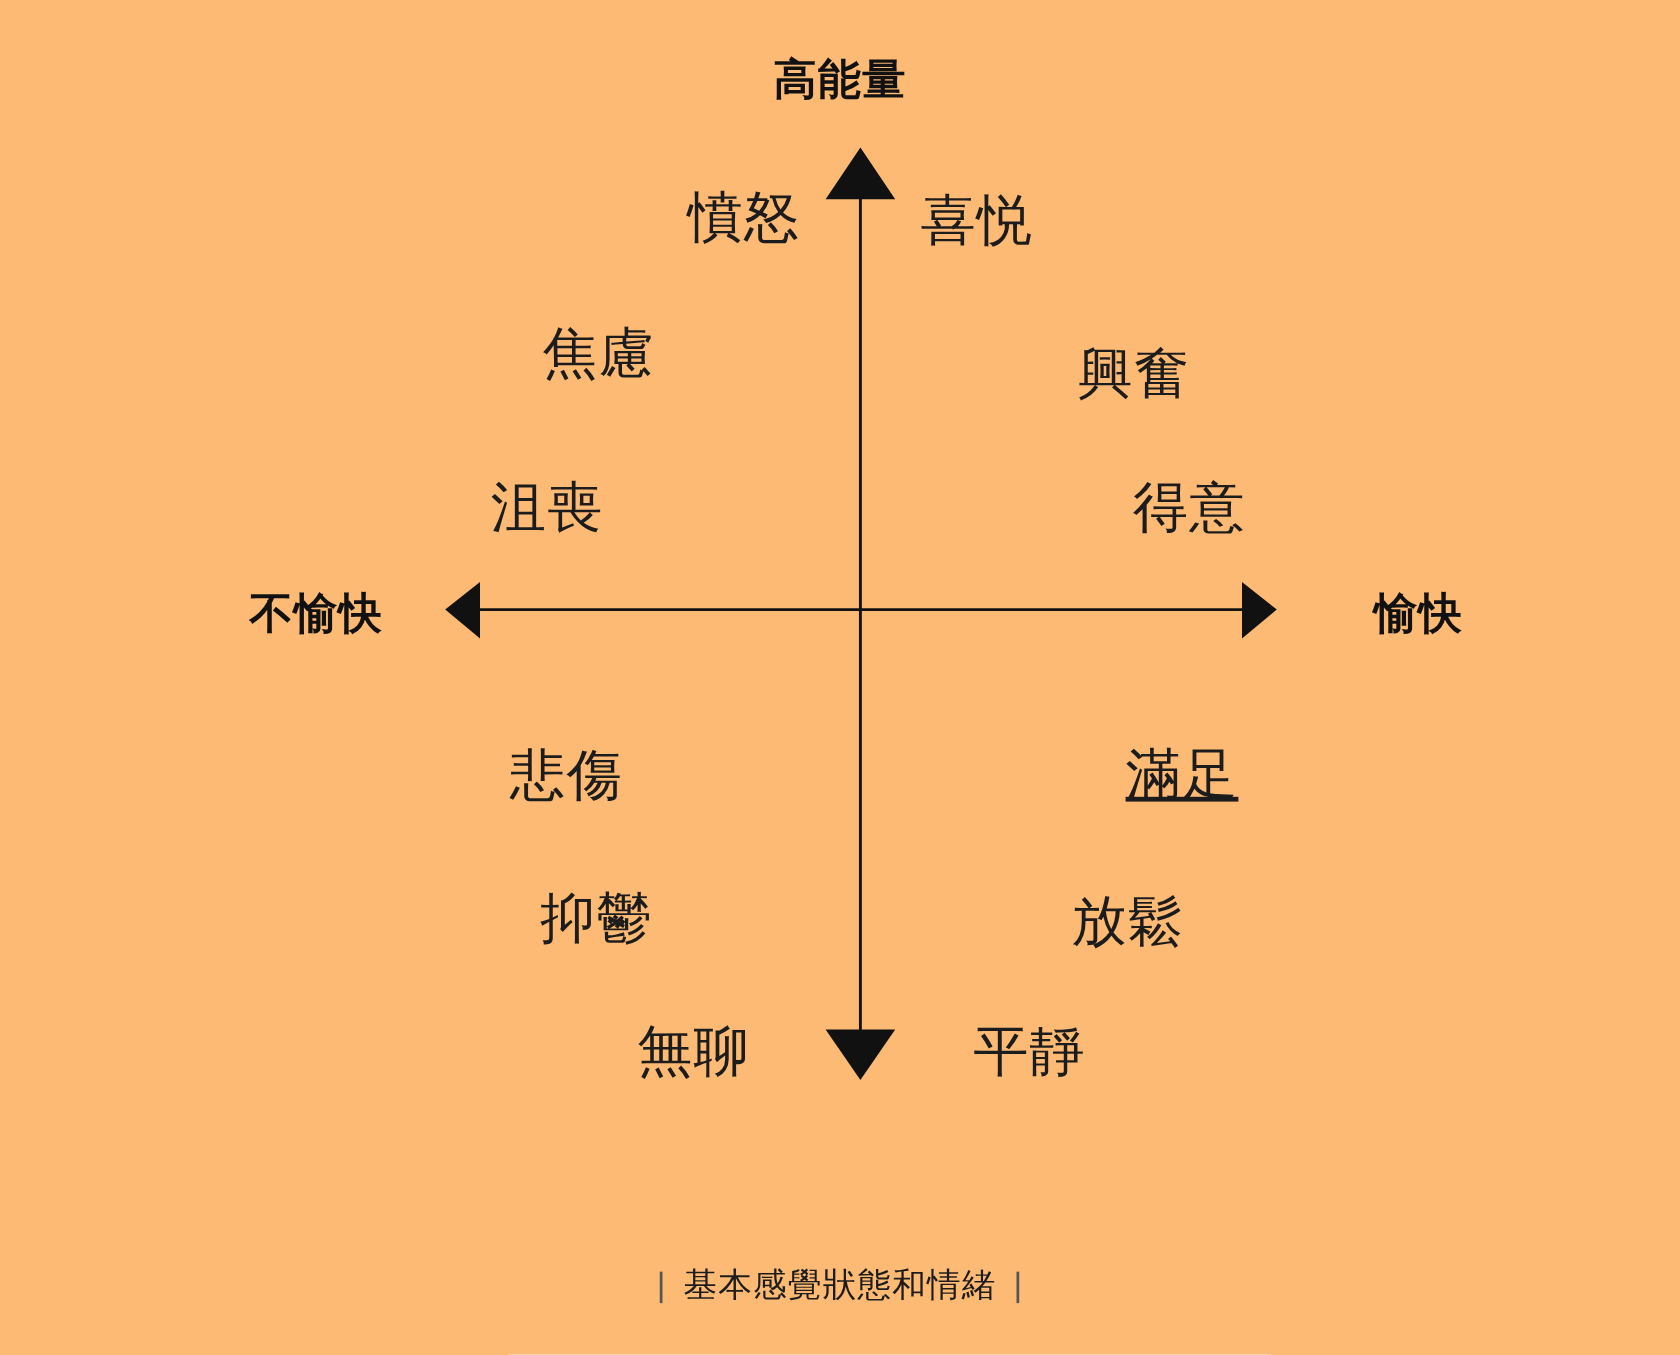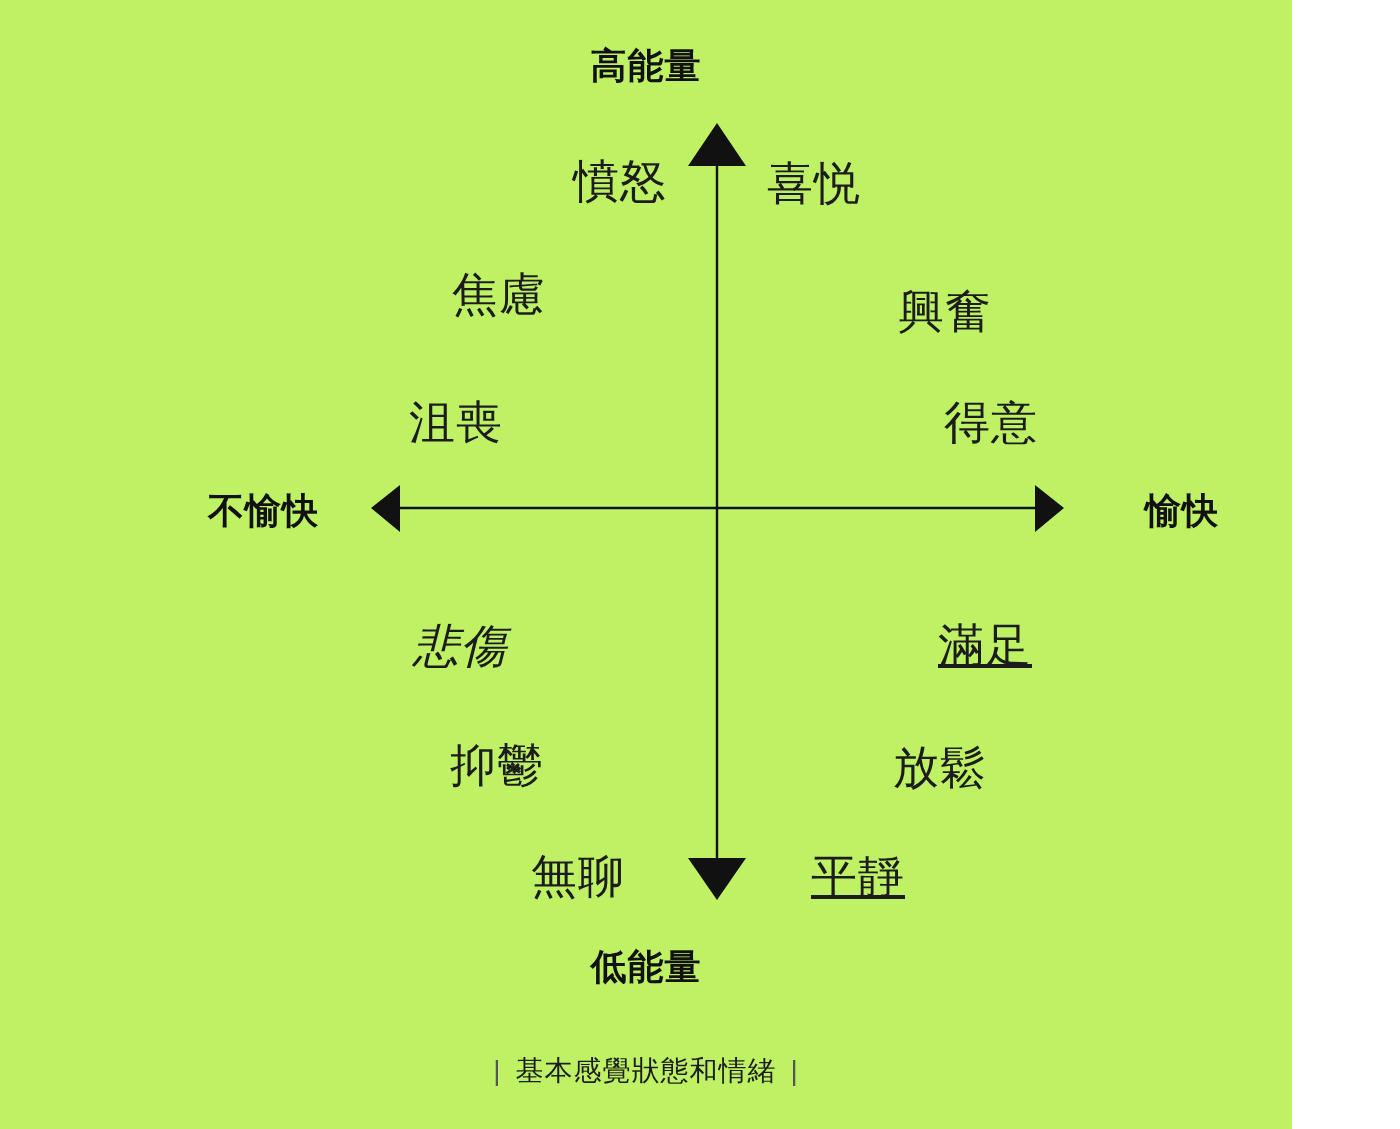--- a/index.html
+++ b/index.html
@@ -9,23 +9,23 @@
     background: #ffffff;
   }
   body {
     font-family: "Liberation Sans", "DejaVu Sans", sans-serif;
     color: #1a1a1a;
     -webkit-font-smoothing: antialiased;
   }
 
   #canvas {
     position: relative;
-    width: 1292px;
+    width: 1400px;
     height: 1129px;
-    background: #bef264;
+    background: #fdba74;
     overflow: hidden;
   }
 
   
   .axis-svg {
     position: absolute;
     left: 0;
     top: 0;
     width: 1400px;
     height: 1129px;
@@ -107,38 +107,37 @@
 
     <line x1="394" y1="508" x2="1042" y2="508" stroke="#111111" stroke-width="2.4"></line>
 
     <polygon points="371,508 400,485 400,532" fill="#111111"></polygon>
 
     <polygon points="1064,508 1035,485 1035,532" fill="#111111"></polygon>
   </svg>
 
   <div class="pole-label pole-top">高能量</div>
 
-  <div class="pole-label pole-bottom">低能量</div>
 
   <div class="pole-label pole-left">不愉快</div>
 
   <div class="pole-label pole-right">愉快</div>
 
   <div id="terms-layer">
       <div class="term" style="left: 620px; top: 182px;">憤怒</div>
       <div class="term" style="left: 814px; top: 184px;">喜悦</div>
       <div class="term" style="left: 499px; top: 295px;">焦慮</div>
       <div class="term" style="left: 945px; top: 295px; margin-top: 17px;">興奮</div>
       <div class="term" style="left: 456px; top: 423px;">沮喪</div>
       <div class="term" style="left: 991px; top: 423px;">得意</div>
-      <div class="term" style="left: 460px; top: 647px; font-style: italic;">悲傷</div>
+      <div class="term" style="left: 472px; top: 647px;">悲傷</div>
       <div class="term" style="left: 985px; top: 646px; text-decoration: underline;">滿足</div>
       <div class="term" style="left: 497px; top: 766px;">抑鬱</div>
       <div class="term" style="left: 940px; top: 768px;">放鬆</div>
       <div class="term" style="left: 578px; top: 877px;">無聊</div>
-      <div class="term" style="left: 858px; top: 877px; text-decoration: underline;">平靜</div>
+      <div class="term" style="left: 858px; top: 877px;">平靜</div>
     </div>
 
   <div class="caption">
     <span class="rule">|</span><span>基本感覺狀態和情緒</span><span class="rule">|</span>
   </div>
 
 </div>
 
 </body></html>

